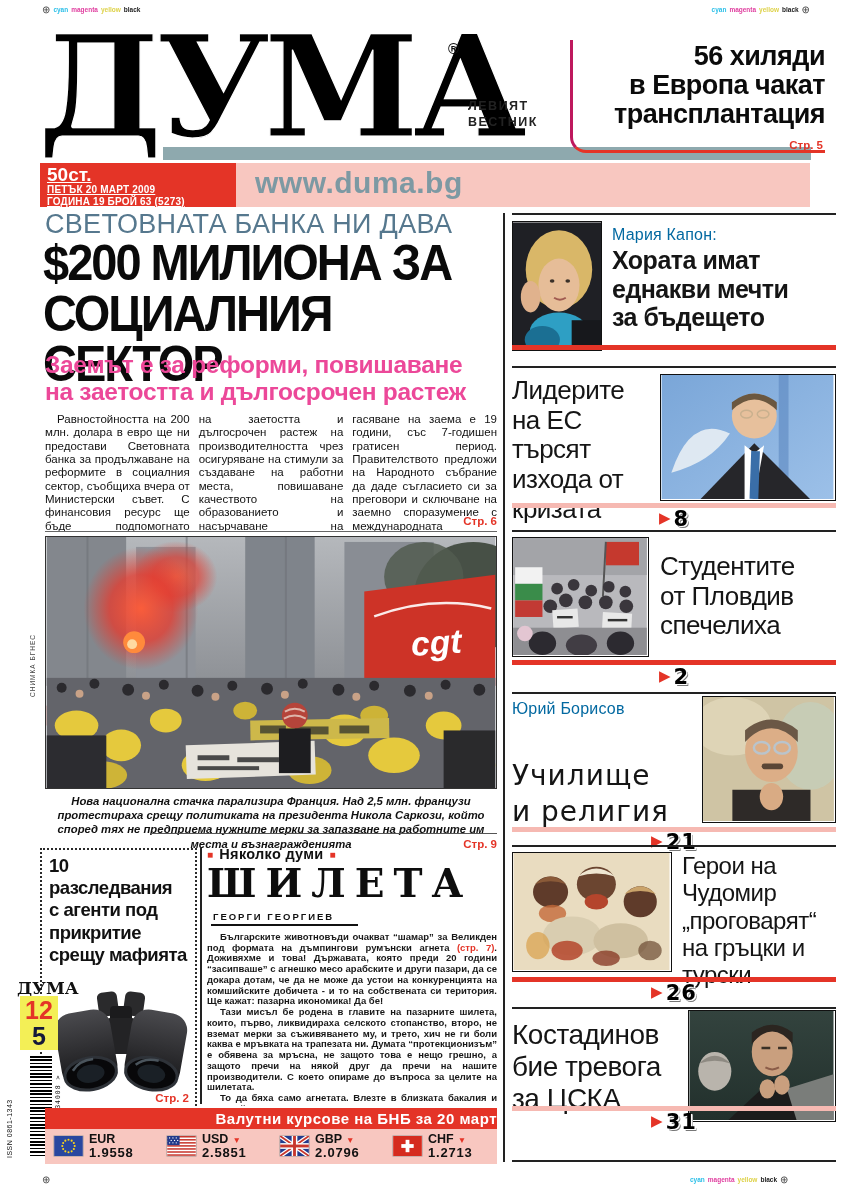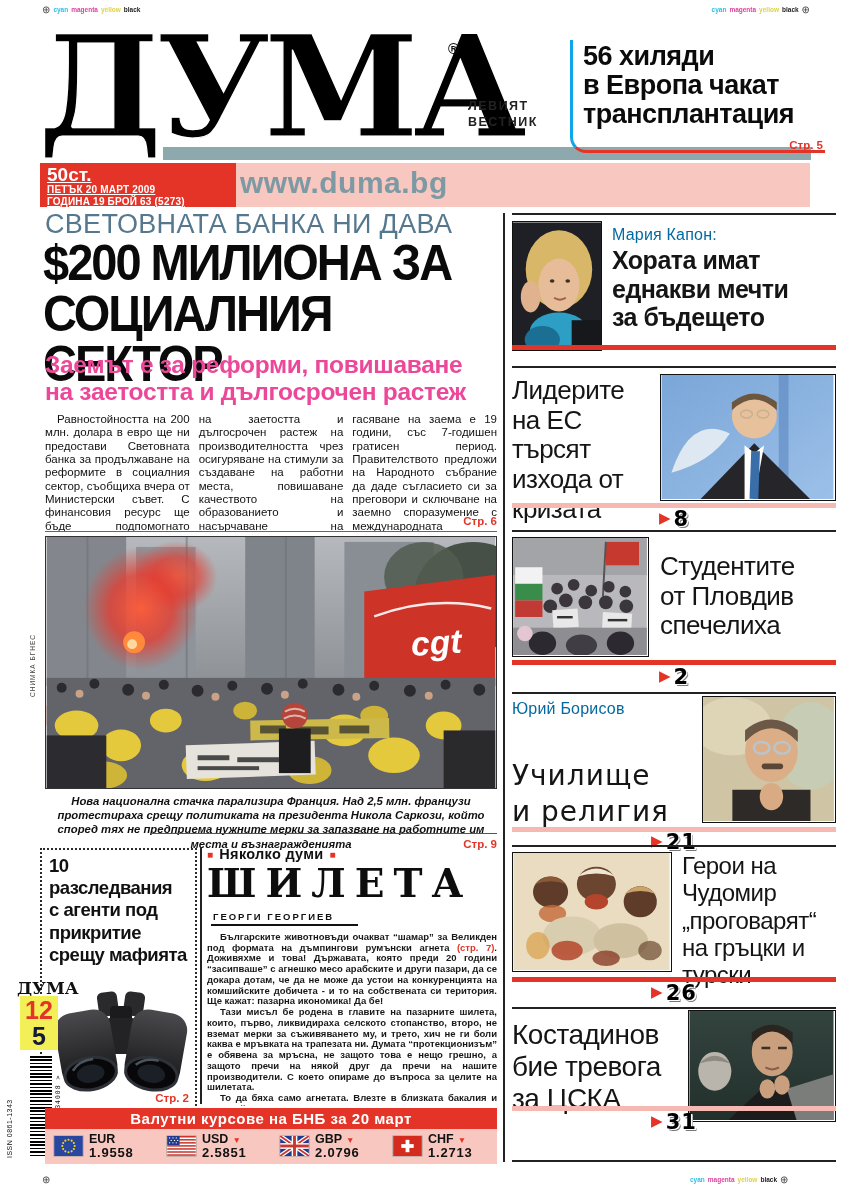--- a/index.html
+++ b/index.html
@@ -15,29 +15,29 @@
   .regmarks{font-size:6.5px;display:flex;gap:3px;align-items:center;font-weight:bold;}
   .regmarks .rc{color:#2bbfe8}.regmarks .rm{color:#e040a0}.regmarks .ry{color:#ded24a}.regmarks .rk{color:#222}
   .regsym{font-size:10px;color:#444;font-weight:normal;}
 
   
   #duma-logo{left:38px;top:22px;font-family:"DejaVu Serif",serif;font-weight:900;font-size:140px;
              line-height:0.94;letter-spacing:-6px;color:#000;-webkit-text-stroke:1.2px #fff;}
   #duma-reg{left:448px;top:40px;font-size:15px;font-weight:bold;}
   #tagline{left:468px;top:99px;font-size:12.5px;font-weight:bold;letter-spacing:1.5px;line-height:1.25;color:#222;}
   #tealbar{left:163px;top:147px;width:648px;height:13px;background:#8ea9ae;}
-  #topstory{left:570px;top:40px;width:242px;height:100px;border-left:3px solid #0ea5e9;
-            border-bottom:3px solid #e43427;border-radius:0 0 0 16px;padding:2px 0 8px 10px;}
+  #topstory{left:570px;top:40px;width:242px;height:100px;border-left:3px solid #be185d;
+            border-bottom:3px solid #e43427;border-radius:0 0 0 16px;padding:2px 0 8px 10px;text-align:right;}
   #topstory-h{font-size:27px;font-weight:bold;line-height:1.08;letter-spacing:-0.5px;color:#0b0b0b;}
   #topstory-ref{position:absolute;right:2px;bottom:-1px;}
   #infored{left:40px;top:163px;width:196px;height:44px;background:#e43427;color:#fff;padding:2px 0 0 7px;box-sizing:border-box;text-decoration:underline;}
   #price{font-size:19px;font-weight:bold;line-height:1;}
   #dateline,#issueline{font-size:10px;font-weight:bold;line-height:1.15;letter-spacing:0.2px;}
   #infopink{left:236px;top:163px;width:574px;height:44px;background:#f8c7c0;}
-  #site{position:absolute;left:4px;top:3px;font-size:30px;font-weight:bold;color:#7d99a3;letter-spacing:0.5px;}
+  #site{position:absolute;left:19px;top:3px;font-size:30px;font-weight:bold;color:#7d99a3;letter-spacing:0.5px;}
 
   
   #kicker{left:45px;top:209px;font-size:27px;font-weight:500;color:#56788e;letter-spacing:0.3px;}
   #headline{left:43px;top:238px;width:458px;font-size:47px;font-weight:800;line-height:0.99;
             letter-spacing:-2px;color:#0a0a0a;transform:scaleY(1.08);transform-origin:top left;}
   #subhead{left:45px;top:351px;font-size:24.5px;font-weight:bold;color:#ec4899;line-height:1.12;letter-spacing:-0.3px;}
   #bodycols{left:45px;top:413px;width:452px;height:120px;display:flex;gap:9px;overflow:hidden;}
   #bodycols .col{flex:1;font-size:11.5px;line-height:1.16;}
   #bodycols .col:first-child{text-indent:12px;}
   #lead-ref{left:430px;top:515px;width:67px;text-align:right;}
@@ -74,21 +74,21 @@
   #essay-label{font-size:14.5px;font-weight:bold;letter-spacing:0.3px;display:flex;align-items:center;gap:6px;}
   #essay-label .sq{color:#e43427;font-size:10px;}
   #essay-title{font-family:"DejaVu Serif",serif;font-size:39px;font-weight:bold;letter-spacing:9px;line-height:1.0;margin-top:2px;color:#0d0d0d;}
   #essay-author{display:inline-block;font-size:9.5px;font-weight:bold;letter-spacing:2px;border-bottom:2px solid #111;
                 padding:0 24px 2px 2px;margin:8px 0 6px 4px;}
   .essay-p{font-size:9.5px;font-weight:bold;line-height:1.13;text-align:justify;text-indent:13px;color:#181818;}
 
   
   #fx{left:45px;top:1108px;width:452px;}
   #fx-head{height:21px;background:#e43427;color:#fff;font-size:15px;font-weight:bold;
-           text-align:center;line-height:21px;letter-spacing:0.5px;}
+           text-align:right;line-height:21px;letter-spacing:0.5px;}
   #fx-row{height:35px;background:#f8c7c0;display:flex;align-items:center;}
   .fx-cell{flex:1;display:flex;align-items:center;gap:6px;padding-left:9px;}
   .fx-flag{width:29px;height:20px;flex:0 0 auto;box-shadow:0 0 0 0.5px #999;}
   .fx-code{font-size:12.5px;font-weight:800;line-height:1.05;}
   .fx-val{font-size:13px;font-weight:800;letter-spacing:0.8px;line-height:1.05;}
   .fx-down{color:#e43427;font-size:8.5px;margin-left:4px;}
 
   
   #sb-divider{left:503px;top:213px;width:1.5px;height:949px;background:#222;}
   .sep{position:absolute;left:512px;width:324px;height:1.5px;background:#222;}

